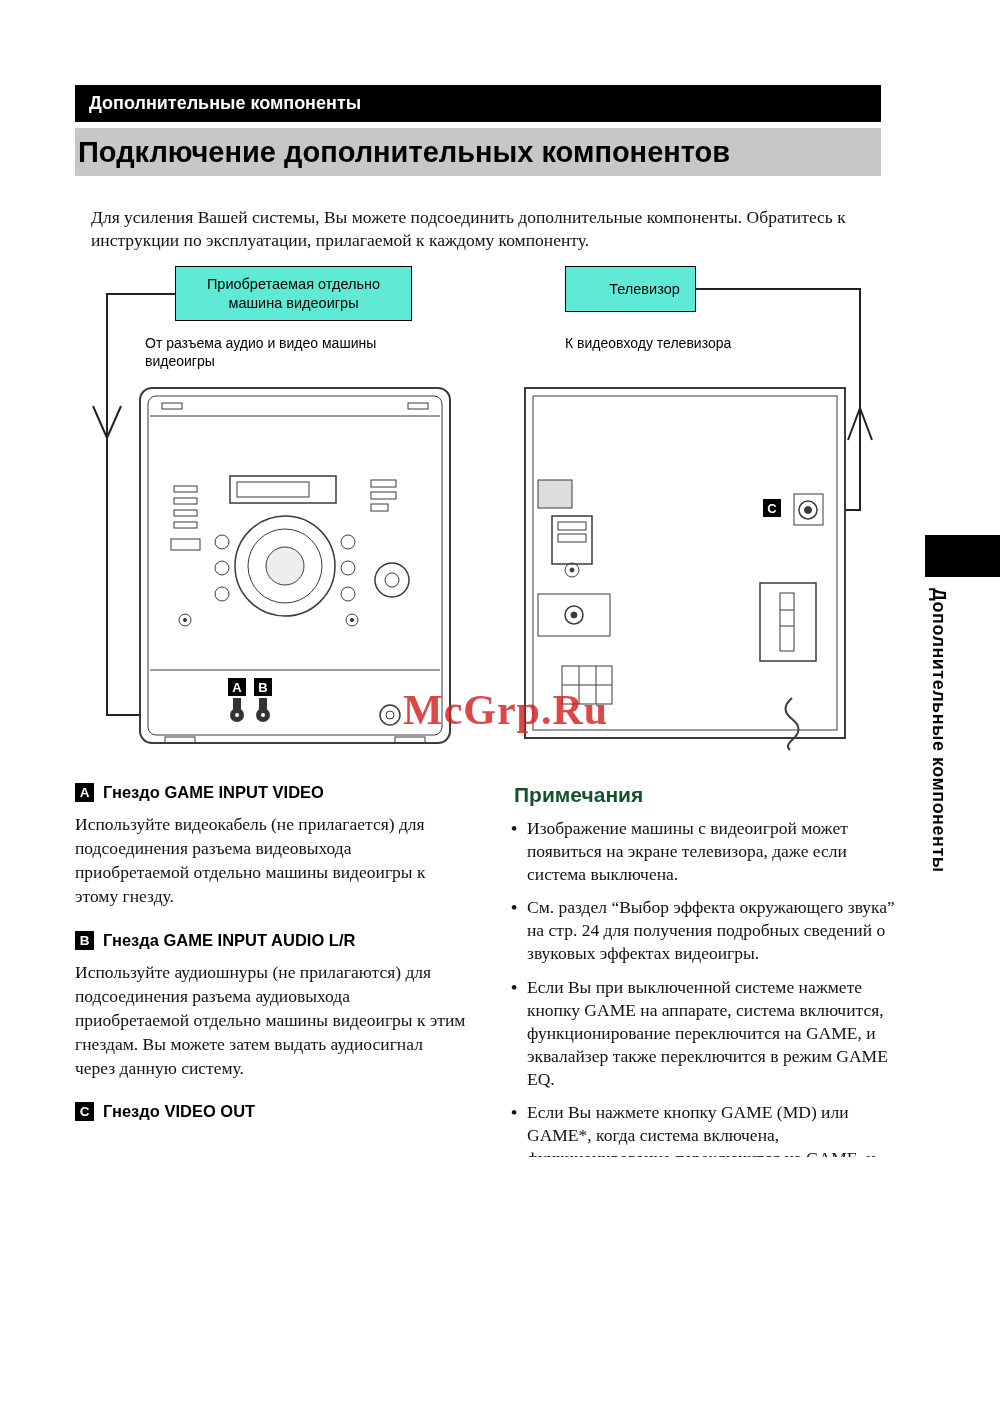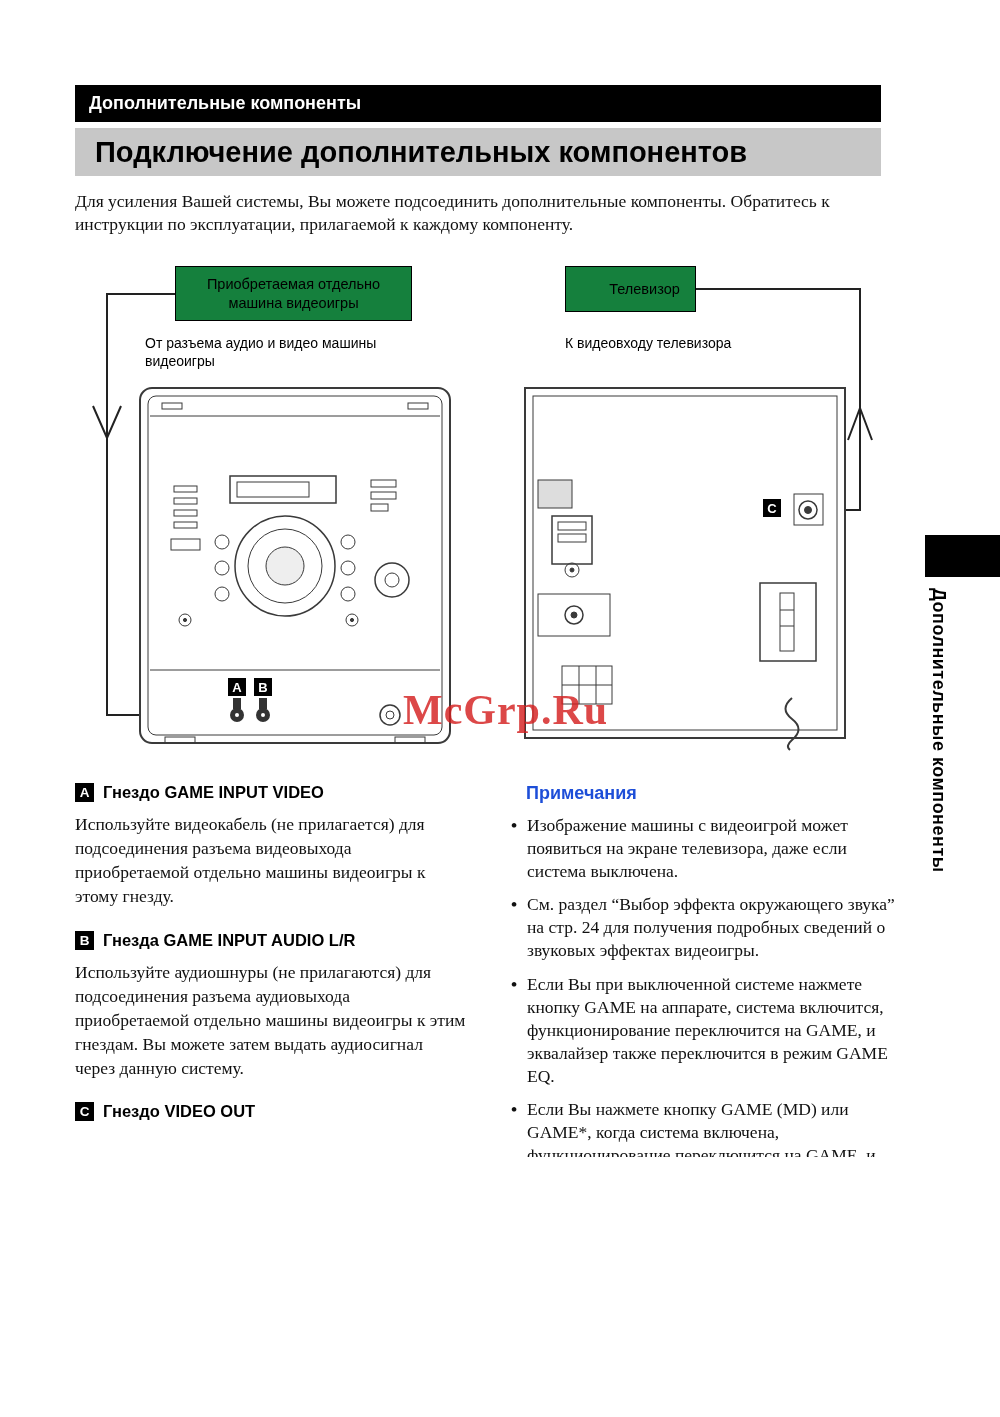--- a/index.html
+++ b/index.html
@@ -3,27 +3,27 @@
 <meta charset="utf-8">
 <style>
   html,body{margin:0;padding:0;background:#fff;}
   .page{position:relative;width:1000px;height:1157px;background:#ffffff;overflow:hidden;
         font-family:"Liberation Serif",serif;color:#111;}
   
   .header-bar{position:absolute;left:75px;top:85px;width:806px;height:37px;background:#000;
               color:#fff;display:flex;align-items:center;padding-left:14px;box-sizing:border-box;
               font-family:"Liberation Sans",sans-serif;font-weight:bold;font-size:18px;}
   .title-bar{position:absolute;left:75px;top:128px;width:806px;height:48px;background:#c7c7c7;
-             display:flex;align-items:center;padding-left:20px;box-sizing:border-box;}
+             display:flex;align-items:center;padding-left:3px;box-sizing:border-box;}
   .title-bar h1{margin:0;font-family:"Liberation Sans",sans-serif;font-size:29px;font-weight:bold;color:#000;}
-  .intro{position:absolute;left:75px;top:190px;width:818px;font-size:17.5px;line-height:1.32;margin:0;}
+  .intro{position:absolute;left:75px;top:190px;width:818px;font-size:17.5px;line-height:1.32;margin:16px;}
   
   .diagram{position:absolute;left:0;top:258px;width:1000px;height:520px;}
   .diagram svg{position:absolute;left:0;top:0;}
-  .callout-box{position:absolute;border:1.5px solid #000;background:#15803d;box-sizing:border-box;
+  .callout-box{position:absolute;border:1.5px solid #000;background:#5eead4;box-sizing:border-box;
                display:flex;align-items:center;justify-content:center;text-align:center;
                font-family:"Liberation Sans",sans-serif;font-size:14.5px;line-height:1.3;color:#000;}
   .box-left{left:175px;top:8px;width:237px;height:55px;padding:4px 10px;}
   .box-right{left:565px;top:8px;width:131px;height:46px;padding-left:28px;}
   .diag-label{position:absolute;font-family:"Liberation Sans",sans-serif;font-size:14px;line-height:1.3;color:#000;}
   .label-left{left:145px;top:76px;width:285px;}
   .label-right{left:565px;top:76px;width:240px;}
   .marker{position:absolute;width:18px;height:18px;background:#000;color:#fff;
           font-family:"Liberation Sans",sans-serif;font-weight:bold;font-size:13px;
           display:flex;align-items:center;justify-content:center;}
@@ -34,21 +34,21 @@
              font-weight:bold;font-size:42px;color:rgba(212,32,32,0.82);letter-spacing:1px;}
   
   .sections{position:absolute;left:75px;top:783px;width:392px;}
   .section h3{display:flex;align-items:center;gap:9px;margin:0 0 10px 0;
               font-family:"Liberation Sans",sans-serif;font-size:16.5px;font-weight:bold;color:#000;}
   .inline-marker{flex:0 0 auto;width:19px;height:19px;background:#000;color:#fff;
                  font-family:"Liberation Sans",sans-serif;font-weight:bold;font-size:13.5px;
                  display:flex;align-items:center;justify-content:center;}
   .section p{margin:4px 0 22px 0;font-size:17.5px;line-height:1.38;}
   .notes{position:absolute;left:510px;top:783px;width:394px;}
-  .notes h3{margin:0 0 10px 16px;font-family:"Liberation Sans",sans-serif;font-size:18px;font-weight:bold;color:#1d4ed8;}
+  .notes h3{margin:0 0 10px 4px;font-family:"Liberation Sans",sans-serif;font-size:21px;font-weight:bold;color:#14532d;}
   .notes ul{list-style:none;margin:0;padding:0;}
   .notes li{position:relative;padding-left:17px;font-size:17.5px;line-height:1.32;margin-bottom:10px;}
   .notes li::before{content:"\2022";position:absolute;left:1px;top:0;font-weight:bold;}
   .footnote{margin:26px 0 0 0;font-size:17.5px;line-height:1.35;padding-left:16px;text-indent:-16px;}
   
   .side-tab{position:absolute;left:925px;top:535px;width:75px;height:42px;background:#000;}
   .side-vertical{position:absolute;left:928px;top:588px;writing-mode:vertical-rl;
                  font-family:"Liberation Sans",sans-serif;font-weight:bold;font-size:18px;
                  letter-spacing:0.5px;color:#000;}
   .page-num{position:absolute;left:910px;top:1336px;font-family:"Liberation Serif",serif;

